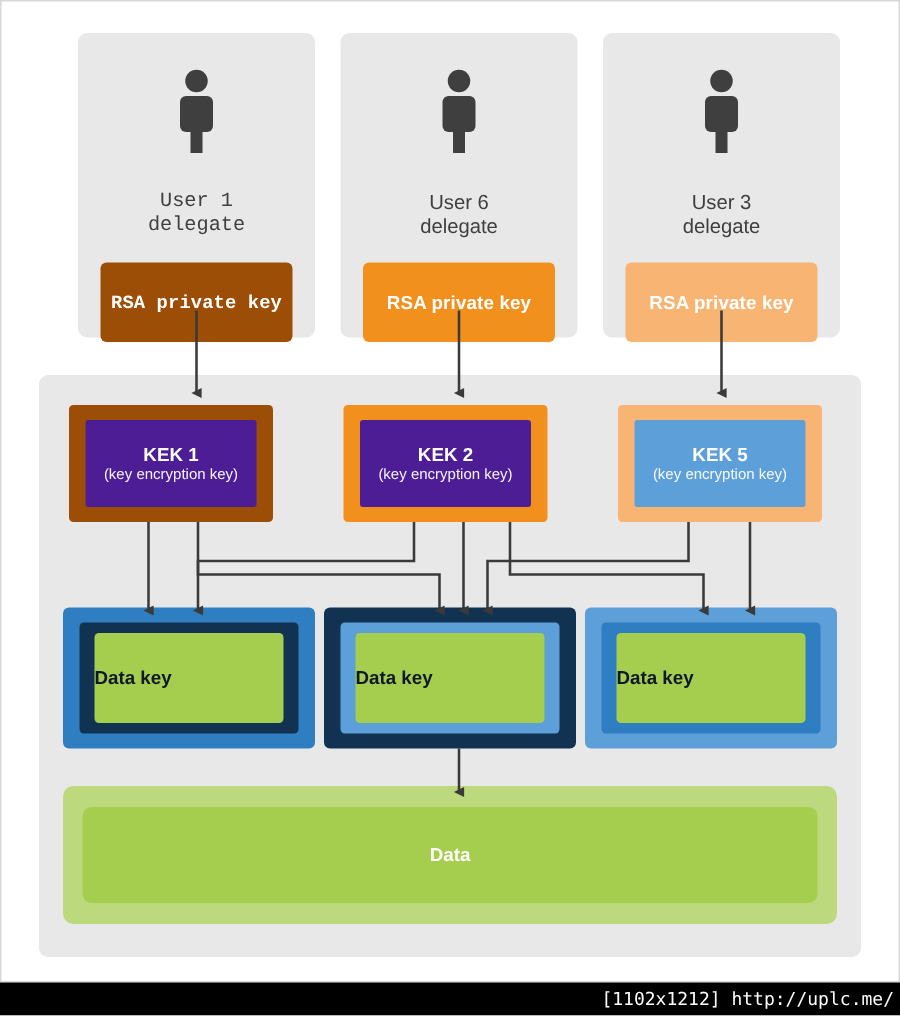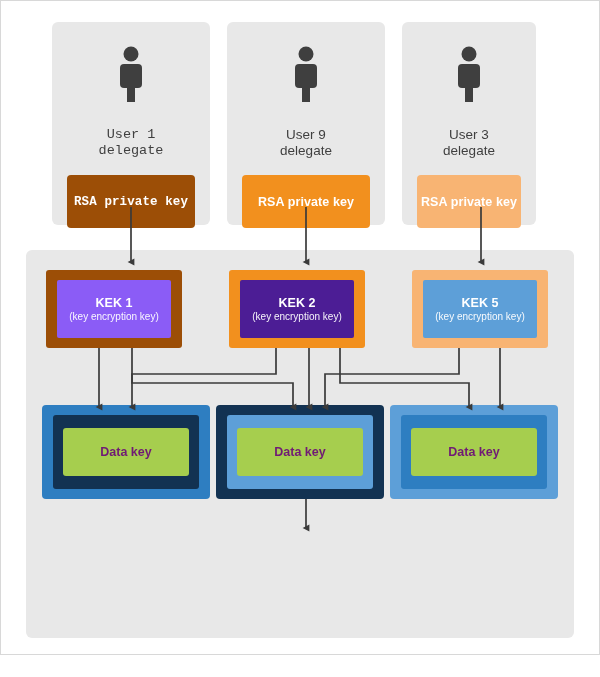--- a/index.html
+++ b/index.html
@@ -21,21 +21,21 @@
 
   
   .user-panel {
     position:absolute;
     top:22px; height:203px;
     background:#e8e8e8;
     border-radius:6px;
   }
   #user-panel-0 { left:52px;  width:158px;font-family:Liberation Mono, monospace; }
   #user-panel-1 { left:227px; width:158px; }
-  #user-panel-2 { left:402px; width:134px; }
+  #user-panel-2 { left:402px; width:158px; }
 
   .person-icon { position:absolute; left:50%; top:24px; transform:translateX(-50%); }
 
   .user-label {
     position:absolute; left:0; width:100%; top:105px;
     text-align:center;
     font-size:13.5px; line-height:16px; color:#3f3f3f;
     white-space:pre-line;
   }
 
@@ -81,24 +81,24 @@
   #dk-outer-0 { left:16px; }
   #dk-outer-1 { left:190px; }
   #dk-outer-2 { left:364px; }
 
   .dk-mid {
     width:146px; height:74px;
     border-radius:3px;
     display:flex; align-items:center; justify-content:center;
   }
   .dk-inner {
-    width:126px; height:48px;
+    width:126px; height:60px;
     border-radius:3px;
-    display:flex; align-items:center; justify-content:center;
-    color:#701a75; font-size:12.5px; font-weight:bold;
+    display:flex; align-items:center; justify-content:flex-start;
+    color:#0f172a; font-size:12.5px; font-weight:bold;
   }
 
   
   #data-outer {
     position:absolute; left:16px; top:274px; width:516px; height:92px;
     border-radius:7px;
     display:flex; align-items:center; justify-content:center;
   }
   #data-inner {
     width:490px; height:64px;
@@ -144,21 +144,21 @@
       <span>RSA private key</span>
     </div>
   </div>
 
   <div class="user-panel" id="user-panel-1">
     <svg class="person-icon" width="36" height="56" viewBox="0 0 36 56">
       <circle cx="18" cy="8" r="7.5" fill="#3f3f3f"></circle>
       <rect x="7" y="18" width="22" height="24" rx="4" fill="#3f3f3f"></rect>
       <rect x="14" y="40" width="8" height="16" fill="#3f3f3f"></rect>
     </svg>
-    <div class="user-label">User 9
+    <div class="user-label">User 6
 delegate</div>
     <div class="rsa-box" style="background:#f2901e">
       <span>RSA private key</span>
     </div>
   </div>
 
   <div class="user-panel" id="user-panel-2">
     <svg class="person-icon" width="36" height="56" viewBox="0 0 36 56">
       <circle cx="18" cy="8" r="7.5" fill="#3f3f3f"></circle>
       <rect x="7" y="18" width="22" height="24" rx="4" fill="#3f3f3f"></rect>
@@ -167,21 +167,21 @@
     <div class="user-label">User 3
 delegate</div>
     <div class="rsa-box" style="background:#f8b473">
       <span>RSA private key</span>
     </div>
   </div>
 
   <div id="main-container">
 
     <div class="kek-outer" id="kek-outer-0" style="background:#9c4e06">
-      <div class="kek-inner" style="background:#8b5cf6">
+      <div class="kek-inner" style="background:#4c1d95">
         <div class="kek-title">KEK 1</div>
         <div class="kek-sub">(key encryption key)</div>
       </div>
     </div>
 
     <div class="kek-outer" id="kek-outer-1" style="background:#f2901e">
       <div class="kek-inner" style="background:#4c1d95">
         <div class="kek-title">KEK 2</div>
         <div class="kek-sub">(key encryption key)</div>
       </div>
@@ -211,20 +211,25 @@
     </div>
 
     <div class="dk-outer" id="dk-outer-2" style="background:#5d9fd8">
       <div class="dk-mid" style="background:#2e7ec1">
         <div class="dk-inner" style="background:#a6ce4e">
           <span>Data key</span>
         </div>
       </div>
     </div>
 
+    <div id="data-outer" style="background:#bcd97e">
+      <div id="data-inner" style="background:#a6ce4e">
+        <span>Data</span>
+      </div>
+    </div>
   </div>
 
   <svg id="connectors">
     <defs>
       <marker id="arrow" markerWidth="9" markerHeight="9" refX="4" refY="4.2" orient="auto" markerUnits="userSpaceOnUse">
         <path d="M0.6,0.8 L7.4,4.2 L0.6,7.6 Z" fill="#3a3a3a" transform="rotate(90 4 4.2)"></path>
       </marker>
     </defs>
     <g stroke="#3a3a3a" stroke-width="1.7" fill="none" marker-end="url(#arrow)">
 
@@ -243,14 +248,17 @@
       <path d="M340,348 L340,383 L469,383 L469,407"></path>
 
       <path d="M459,348 L459,374 L325,374 L325,407"></path>
 
       <path d="M500,348 L500,407"></path>
 
       <path d="M306,499 L306,528"></path>
     </g>
   </svg>
 
+  <div id="footer-bar">
+    <span id="footer-text">[1102x1212] http://uplc.me/</span>
+  </div>
 
 </div>
 
 </body></html>

